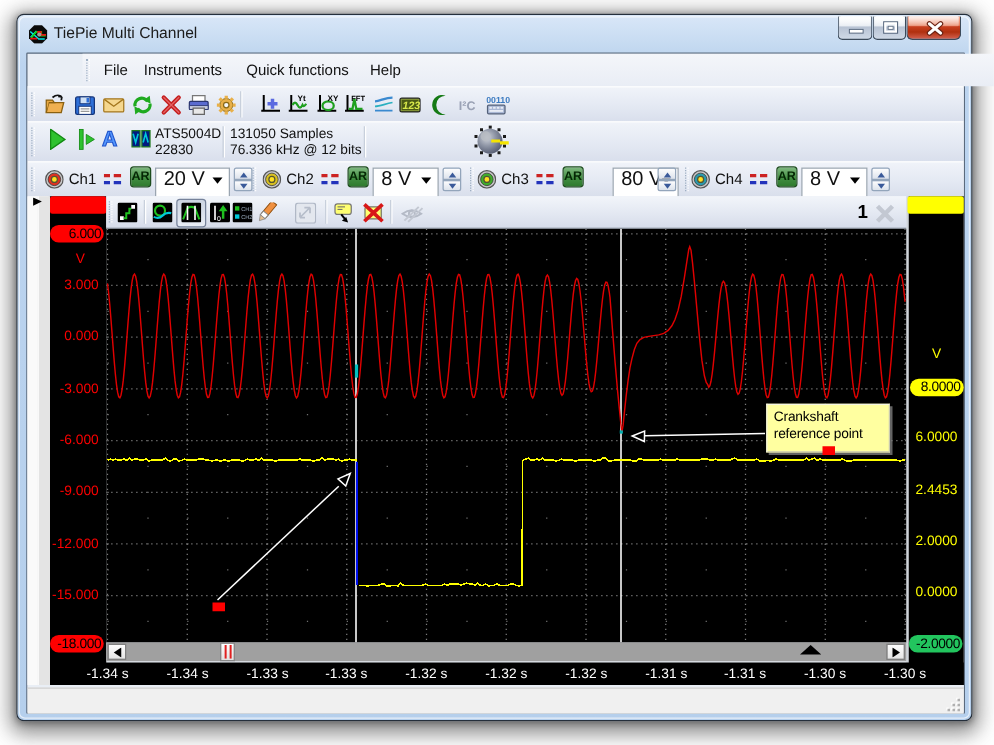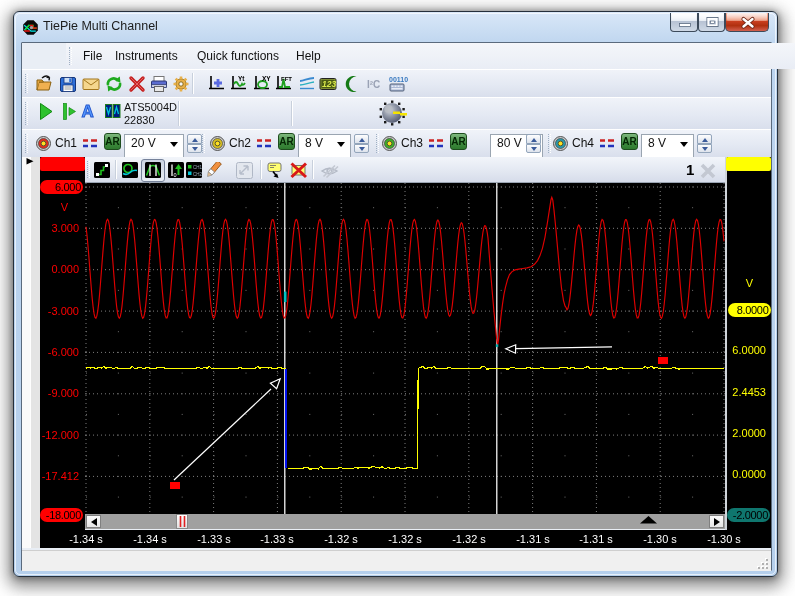--- a/index.html
+++ b/index.html
@@ -21,21 +21,21 @@
 .row{position:absolute;left:0;width:749px;background:linear-gradient(#f0f3f9,#e4e9f3 55%,#d9dfec);}
 #menubar{top:0;height:26px;background:linear-gradient(#f4f6fa,#e9edf5);margin-left:44px;}
 #tb1{top:26px;height:28px;border-top:1px solid #fff;}
 #tb2{top:54px;height:32px;border-top:1px solid #fff;}
 #chbar{top:86px;height:28px;border-top:1px solid #fff;}
 .grip{position:absolute;top:4px;bottom:4px;width:3px;border-left:1px dotted #9fb0c4;border-right:1px dotted #fff;}
 .menuitem{position:absolute;top:0;height:26px;line-height:26px;font-size:12px;color:#111;}
 .sep1{position:absolute;top:3px;bottom:3px;width:2px;border-left:1px solid #c8d0dc;border-right:1px solid #fff;}
 .t2txt{position:absolute;font-size:11px;color:#111;line-height:13px;white-space:pre;}
 .chlab{position:absolute;font-size:12px;color:#111;top:6px;}
-.dd{position:absolute;top:4px;height:36px;background:#fff;border:1px solid #9aa5b1;font-size:12px;color:#111;line-height:17px;padding-left:6px;}
+.dd{position:absolute;top:4px;height:36px;background:#fff;border:1px solid #9aa5b1;font-size:16px;color:#111;line-height:17px;padding-left:6px;}
 .dd .arr{position:absolute;right:5px;top:7px;width:0;height:0;border-left:4px solid transparent;border-right:4px solid transparent;border-top:5px solid #000;}
 .spin{position:absolute;top:4px;width:15px;height:19px;}
 .spin div{position:absolute;left:0;width:15px;height:9.5px;background:linear-gradient(#fdfdfe,#dde3ec);border:1px solid #93a5bb;}
 .spin div.up{top:0;border-radius:2px 2px 0 0;}
 .spin div.dn{top:9.5px;border-radius:0 0 2px 2px;}
 .spin i{position:absolute;left:4px;width:0;height:0;border-left:3px solid transparent;border-right:3px solid transparent;}
 .spin .up i{top:2.5px;border-bottom:4px solid #3a5a9a;}
 .spin .dn i{top:2.5px;border-top:4px solid #3a5a9a;}
 .arbtn{position:absolute;top:3px;width:17px;height:17px;border-radius:3px;border:1px solid #1e4d1e;background:linear-gradient(#7fb87f,#3f8c3f 60%,#2f7a2f);color:#042604;font-size:10px;font-weight:bold;text-align:center;line-height:15px;}
 
@@ -234,20 +234,22 @@
             <rect x="5" y="21" width="2.4" height="2.4"></rect>
             <rect x="0.6" y="15.6" width="2.4" height="2.4"></rect>
             <rect x="0.6" y="8" width="2.4" height="2.4"></rect>
             <rect x="5" y="2.6" width="2.4" height="2.4"></rect>
           </g>
           <path d="M14,11.5 H21 V13 H28 V15.5 H21 V14 H14 Z" fill="#f5e400"></path>
         </svg>
       <div class="t2txt" style="left:102px;top:3px;">ATS5004D
 22830</div>
       <div class="sep1" style="left:156px;"></div>
+      <div class="t2txt" style="left:162px;top:3px;">131050 Samples
+76.336 kHz @ 12 bits</div>
       <div class="sep1" style="left:269px;"></div>
     </div>
     <div id="chbar" class="row">
         <div class="grip" style="left:3px;"></div>
         <svg class="icon" style="left:14px;top:6px;" width="15" height="15">
           <circle cx="7.5" cy="7.5" r="7" fill="#c8c8c8" stroke="#555"></circle>
           <circle cx="7.5" cy="7.5" r="5" fill="#e03020" stroke="#333" stroke-width="0.6"></circle>
           <circle cx="7.5" cy="7.5" r="2.4" fill="#ffe020" stroke="#553"></circle>
         </svg>
         <div class="chlab" style="left:33px;">Ch1</div>
@@ -354,33 +356,33 @@
       <div id="laxis">
           <div style="position:absolute;left:0;top:0;width:45px;height:14px;background:#f00;border-radius:2px;"></div>
           <div class="pill" style="left:0px;top:23px;background:#f00;">6.000</div>
           <div class="axlab" style="right:17px;top:44px;color:#f00;">V</div>
           <div class="axlab" style="right:6px;top:65px;color:#f00;">3.000</div>
           <div class="axlab" style="right:6px;top:106px;color:#f00;">0.000</div>
           <div class="axlab" style="right:6px;top:148px;color:#f00;">-3.000</div>
           <div class="axlab" style="right:6px;top:189px;color:#f00;">-6.000</div>
           <div class="axlab" style="right:6px;top:230px;color:#f00;">-9.000</div>
           <div class="axlab" style="right:6px;top:272px;color:#f00;">-12.000</div>
-          <div class="axlab" style="right:6px;top:313px;color:#f00;">-17.412</div>
+          <div class="axlab" style="right:6px;top:313px;color:#f00;">-15.000</div>
           <div class="pill" style="left:0px;top:350.5px;background:#f00;">-18.000</div>
         </div>
       <div id="rsplit"></div>
       <div id="raxis">
           <div style="position:absolute;left:-1.5px;top:0;width:45.5px;height:14px;background:#ff0;border-radius:2px;"></div>
           <div class="axlab" style="right:18px;top:120px;color:#ff0;">V</div>
           <div class="pill" style="left:0.5px;top:146px;background:#ff0;">8.0000</div>
           <div class="axlab" style="right:5px;top:187px;color:#ff0;">6.0000</div>
           <div class="axlab" style="right:5px;top:229px;color:#ff0;">2.4453</div>
           <div class="axlab" style="right:5px;top:270px;color:#ff0;">2.0000</div>
           <div class="axlab" style="right:5px;top:311px;color:#ff0;">0.0000</div>
-          <div class="pill" style="left:0px;top:350.8px;background:#0f766e;">-2.0000</div>
+          <div class="pill" style="left:0px;top:350.8px;background:#22c55e;">-2.0000</div>
         </div>
       <div id="gtb">
           <div class="grip" style="left:2px;"></div>
           <svg class="icon" style="left:9px;top:5px;" width="16" height="16">
             <rect x="0" y="0" width="16" height="16" rx="1.5" fill="#000"></rect>
             <rect x="2" y="11" width="3" height="3" fill="#fff"></rect>
             <path d="M5,12.5 H7 V8.5 H9.5 V5 H11" stroke="#1fc01f" stroke-width="1.6" fill="none"></path>
             <rect x="11" y="2" width="3" height="3" fill="#fff"></rect>
           </svg>
           <div class="sep1" style="left:30px;"></div>
@@ -514,20 +516,21 @@
           <div class="xlab" style="left:214px;">-1.33 s</div>
           <div class="xlab" style="left:278px;">-1.32 s</div>
           <div class="xlab" style="left:342px;">-1.32 s</div>
           <div class="xlab" style="left:406px;">-1.32 s</div>
           <div class="xlab" style="left:470px;">-1.31 s</div>
           <div class="xlab" style="left:533px;">-1.31 s</div>
           <div class="xlab" style="left:597px;">-1.30 s</div>
           <div class="xlab" style="left:661px;">-1.30 s</div>
         </div>
         <div class="redhandle" style="left:148px;top:325px;width:10px;height:7px;"></div>
+        <div class="tip" style="left:591px;top:166px;width:99px;height:39px;">Crankshaft<br>reference point</div>
         <div class="redhandle" style="left:636px;top:200px;width:10px;height:7px;"></div>
     </div>
     <div id="statusbar">
         <svg class="icon" style="left:735px;top:7px;" width="12" height="12">
           <g fill="#fff">
             <rect x="8" y="0" width="2" height="2"></rect>
             <rect x="4" y="4" width="2" height="2"></rect>
             <rect x="8" y="4" width="2" height="2"></rect>
             <rect x="0" y="8" width="2" height="2"></rect>
             <rect x="4" y="8" width="2" height="2"></rect>

